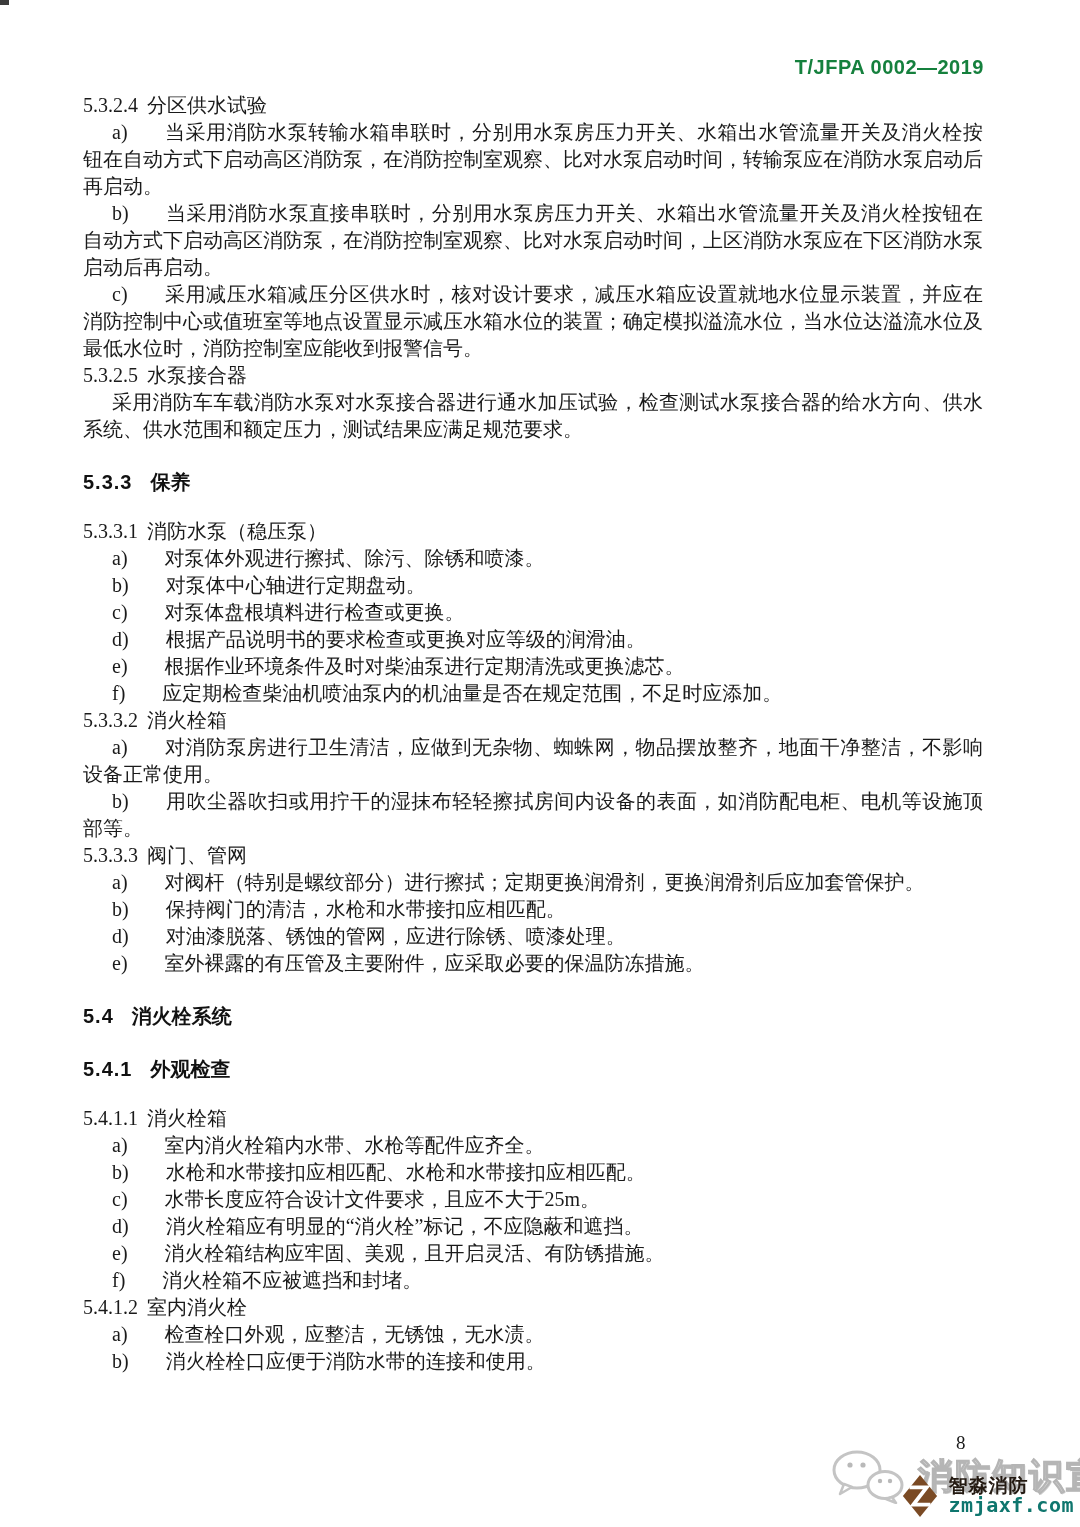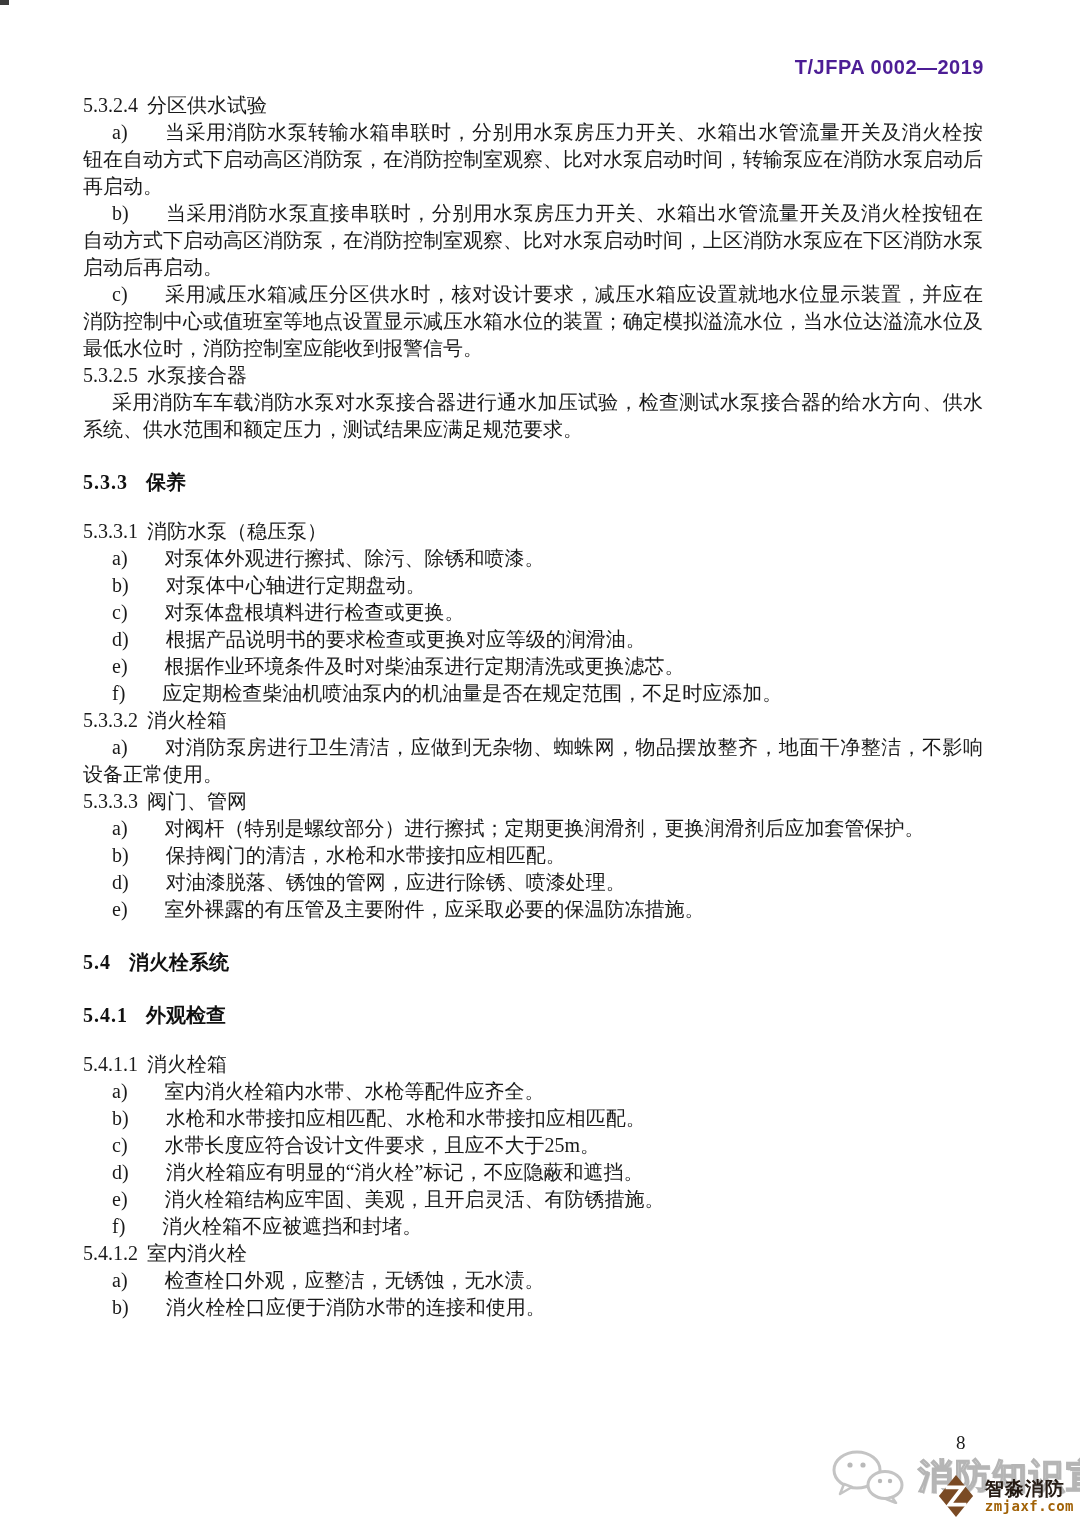--- a/index.html
+++ b/index.html
@@ -6,35 +6,35 @@
   body{
     width:1080px;height:1527px;background:#ffffff;position:relative;
     font-family:"Liberation Serif","DejaVu Serif",serif;color:#1a1a1a;
     overflow:hidden;
   }
   .page{position:absolute;inset:0;}
   .corner-artifact{position:absolute;left:0;top:0;width:9px;height:5px;background:#3c3c3c;}
   .header-code{
     position:absolute;top:56px;right:96px;
     font-family:"Liberation Sans","DejaVu Sans",sans-serif;
-    font-weight:700;font-size:20px;letter-spacing:0.5px;color:#4c1d95;
+    font-weight:700;font-size:20px;letter-spacing:0.5px;color:#15803d;
   }
   .content{
     position:absolute;left:83px;top:92px;width:900px;
     font-size:20px;line-height:27px;
     text-align:justify;text-justify:inter-character;
   }
   .content p{margin:0;}
   p.clause{text-indent:0;}
   p.clause .num{margin-right:0.45em;}
   p.item{text-indent:1.45em;}
   p.item .item-label{margin-right:1.85em;}
   p.para{text-indent:1.45em;}
   .heading{
-    font-family:Liberation Serif, serif;
+    font-family:Liberation Sans, sans-serif;
     font-weight:700;font-size:20px;color:#111;
     margin:26px 0 22px !important;text-indent:0;
   }
   .heading .num{margin-right:0.9em;letter-spacing:1px;}
   .page-number{
     position:absolute;left:956px;top:1432px;
     font-size:19px;color:#1a1a1a;
   }
   .wechat-mark{
     position:absolute;left:830px;top:1448px;
@@ -50,21 +50,21 @@
     position:absolute;right:6px;bottom:8px;
     display:flex;align-items:center;gap:10px;
   }
   .brand-text{display:flex;flex-direction:column;line-height:1.05;}
   .brand-name{
     font-family:"Liberation Sans","DejaVu Sans",sans-serif;
     font-weight:700;font-size:19px;letter-spacing:1px;color:#241a12;
   }
   .brand-url{
     font-family:"DejaVu Sans Mono","Liberation Mono",monospace;
-    font-weight:700;font-size:14px;color:#a16207;letter-spacing:0.5px;
+    font-weight:700;font-size:20px;color:#0f766e;letter-spacing:0.5px;
   }
 </style>
 </head>
 <body>
 
 <div class="page">
 
   <div class="corner-artifact"></div>
 
   <div class="header-code">T/JFPA 0002—2019</div>
@@ -79,20 +79,21 @@
       <p class="heading"><span class="num">5.3.3</span><span>保养</span></p>
       <p class="clause"><span class="num">5.3.3.1</span><span>消防水泵（稳压泵）</span></p>
       <p class="item"><span class="item-label">a)</span><span>对泵体外观进行擦拭、除污、除锈和喷漆。</span></p>
       <p class="item"><span class="item-label">b)</span><span>对泵体中心轴进行定期盘动。</span></p>
       <p class="item"><span class="item-label">c)</span><span>对泵体盘根填料进行检查或更换。</span></p>
       <p class="item"><span class="item-label">d)</span><span>根据产品说明书的要求检查或更换对应等级的润滑油。</span></p>
       <p class="item"><span class="item-label">e)</span><span>根据作业环境条件及时对柴油泵进行定期清洗或更换滤芯。</span></p>
       <p class="item"><span class="item-label">f)</span><span>应定期检查柴油机喷油泵内的机油量是否在规定范围，不足时应添加。</span></p>
       <p class="clause"><span class="num">5.3.3.2</span><span>消火栓箱</span></p>
       <p class="item"><span class="item-label">a)</span><span>对消防泵房进行卫生清洁，应做到无杂物、蜘蛛网，物品摆放整齐，地面干净整洁，不影响设备正常使用。</span></p>
+      <p class="item"><span class="item-label">b)</span><span>用吹尘器吹扫或用拧干的湿抹布轻轻擦拭房间内设备的表面，如消防配电柜、电机等设施顶部等。</span></p>
       <p class="clause"><span class="num">5.3.3.3</span><span>阀门、管网</span></p>
       <p class="item"><span class="item-label">a)</span><span>对阀杆（特别是螺纹部分）进行擦拭；定期更换润滑剂，更换润滑剂后应加套管保护。</span></p>
       <p class="item"><span class="item-label">b)</span><span>保持阀门的清洁，水枪和水带接扣应相匹配。</span></p>
       <p class="item"><span class="item-label">d)</span><span>对油漆脱落、锈蚀的管网，应进行除锈、喷漆处理。</span></p>
       <p class="item"><span class="item-label">e)</span><span>室外裸露的有压管及主要附件，应采取必要的保温防冻措施。</span></p>
       <p class="heading"><span class="num">5.4</span><span>消火栓系统</span></p>
       <p class="heading"><span class="num">5.4.1</span><span>外观检查</span></p>
       <p class="clause"><span class="num">5.4.1.1</span><span>消火栓箱</span></p>
       <p class="item"><span class="item-label">a)</span><span>室内消火栓箱内水带、水枪等配件应齐全。</span></p>
       <p class="item"><span class="item-label">b)</span><span>水枪和水带接扣应相匹配、水枪和水带接扣应相匹配。</span></p>

